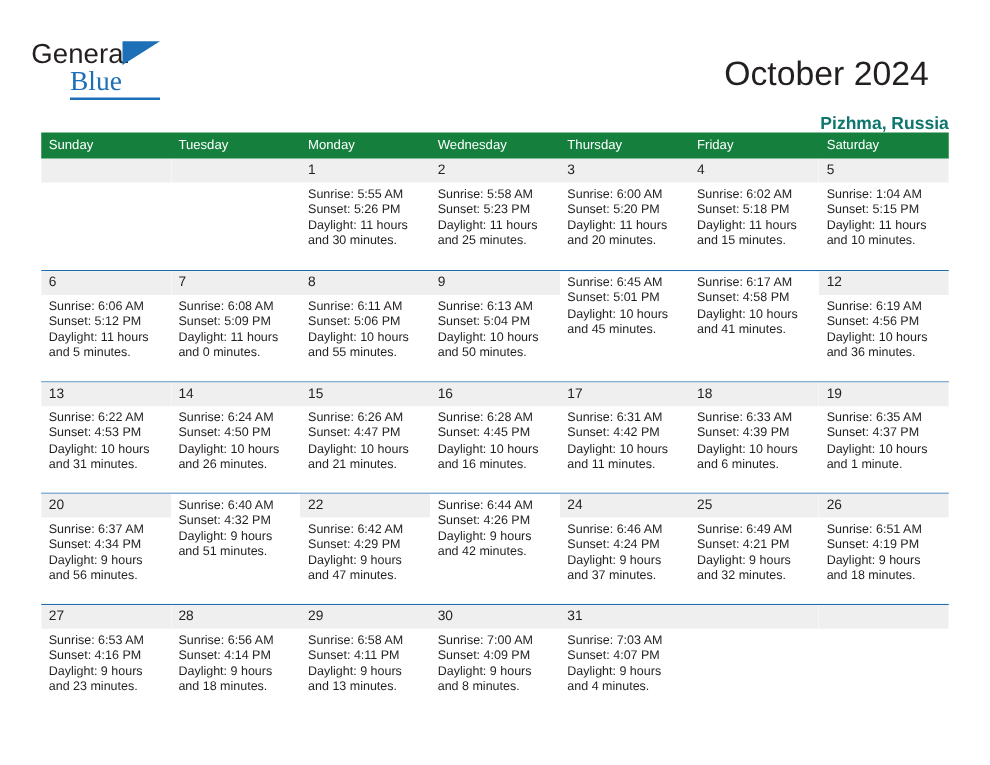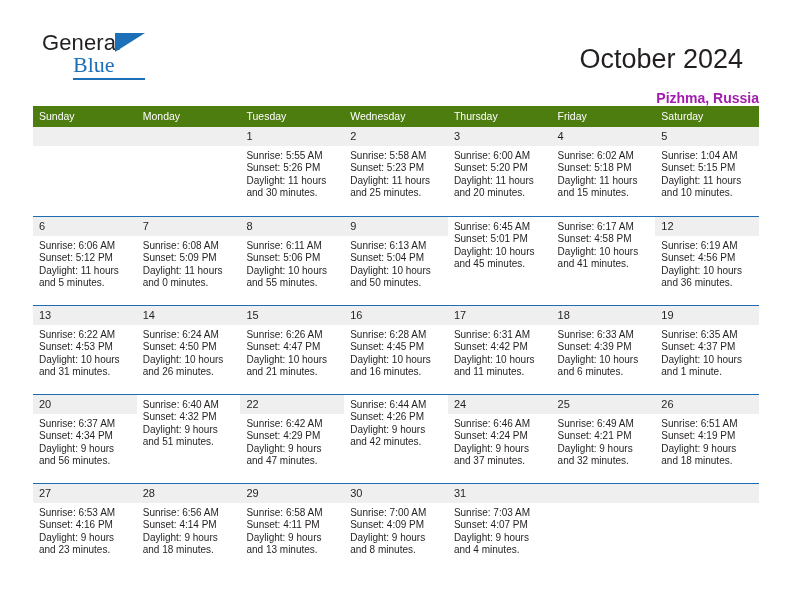--- a/index.html
+++ b/index.html
@@ -19,21 +19,21 @@
     position: relative;
     width: 792px;
     height: 612px;
     box-sizing: border-box;
     padding: 0;
   }
 
   
   .header {
     position: absolute;
-    left: 42px;
+    left: 25px;
     top: 28px;
     right: 33px;
     height: 72px;
   }
   .brand {
     position: absolute;
     left: 0;
     top: 4px;
     width: 200px;
     height: 56px;
@@ -85,36 +85,36 @@
     font-size: 27px;
     font-weight: normal;
     color: #231f20;
     line-height: 1.15;
     margin: 16px;
     white-space: nowrap;
   }
   .cal-subtitle {
     font-size: 14px;
     font-weight: bold;
-    color: #a21caf;
+    color: #0f766e;
     margin: 6px 0 0 0;
     line-height: 1.1;
     white-space: nowrap;
   }
 
   
   .calendar {
     position: absolute;
     left: 33px;
     top: 106px;
     width: 726px;
   }
   .weekday-row {
     display: flex;
-    background: #4d7c0f;
+    background: #15803d;
     height: 21px;
   }
   .weekday {
     flex: 1 1 0;
     color: #ffffff;
     font-size: 10.5px;
     line-height: 21px;
     padding-left: 6px;
     box-sizing: border-box;
     white-space: nowrap;
@@ -178,22 +178,22 @@
     <div class="titles">
       <h1 class="cal-title">October 2024</h1>
       <div class="cal-subtitle">Pizhma, Russia</div>
     </div>
 
   </div>
 
   <div class="calendar">
     <div class="weekday-row" id="weekday-row">
         <div class="weekday">Sunday</div>
+        <div class="weekday">Tuesday</div>
         <div class="weekday">Monday</div>
-        <div class="weekday">Tuesday</div>
         <div class="weekday">Wednesday</div>
         <div class="weekday">Thursday</div>
         <div class="weekday">Friday</div>
         <div class="weekday">Saturday</div>
       </div>
     <div id="weeks-container">
         <div class="week-row first">
           <div class="day-cell">
             <div class="day-number-band">
               <span class="day-number"></span>

